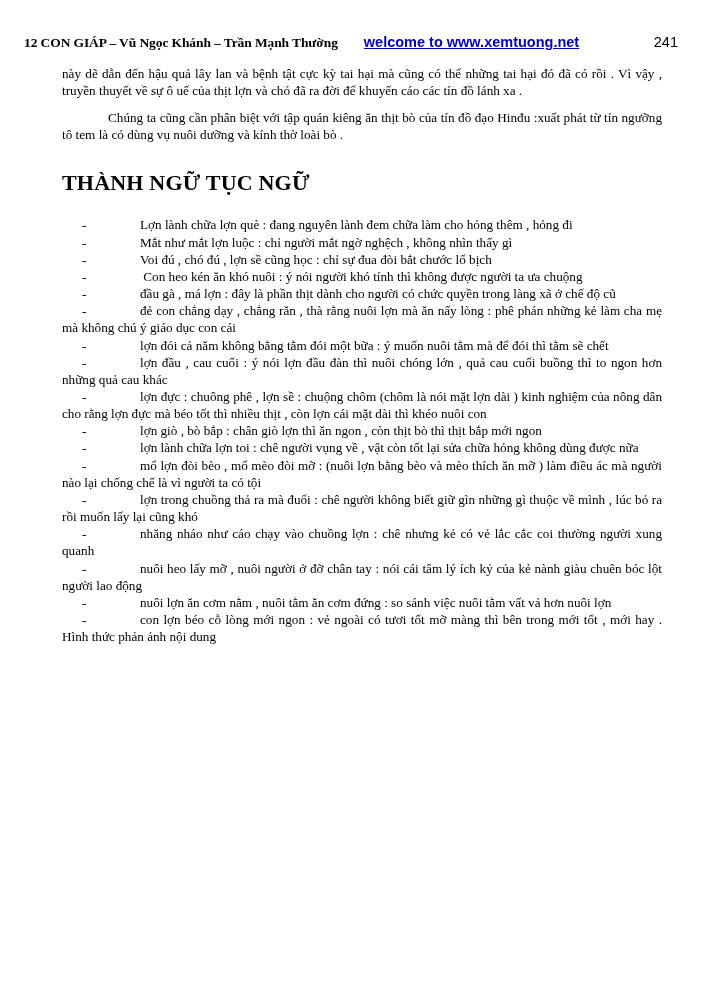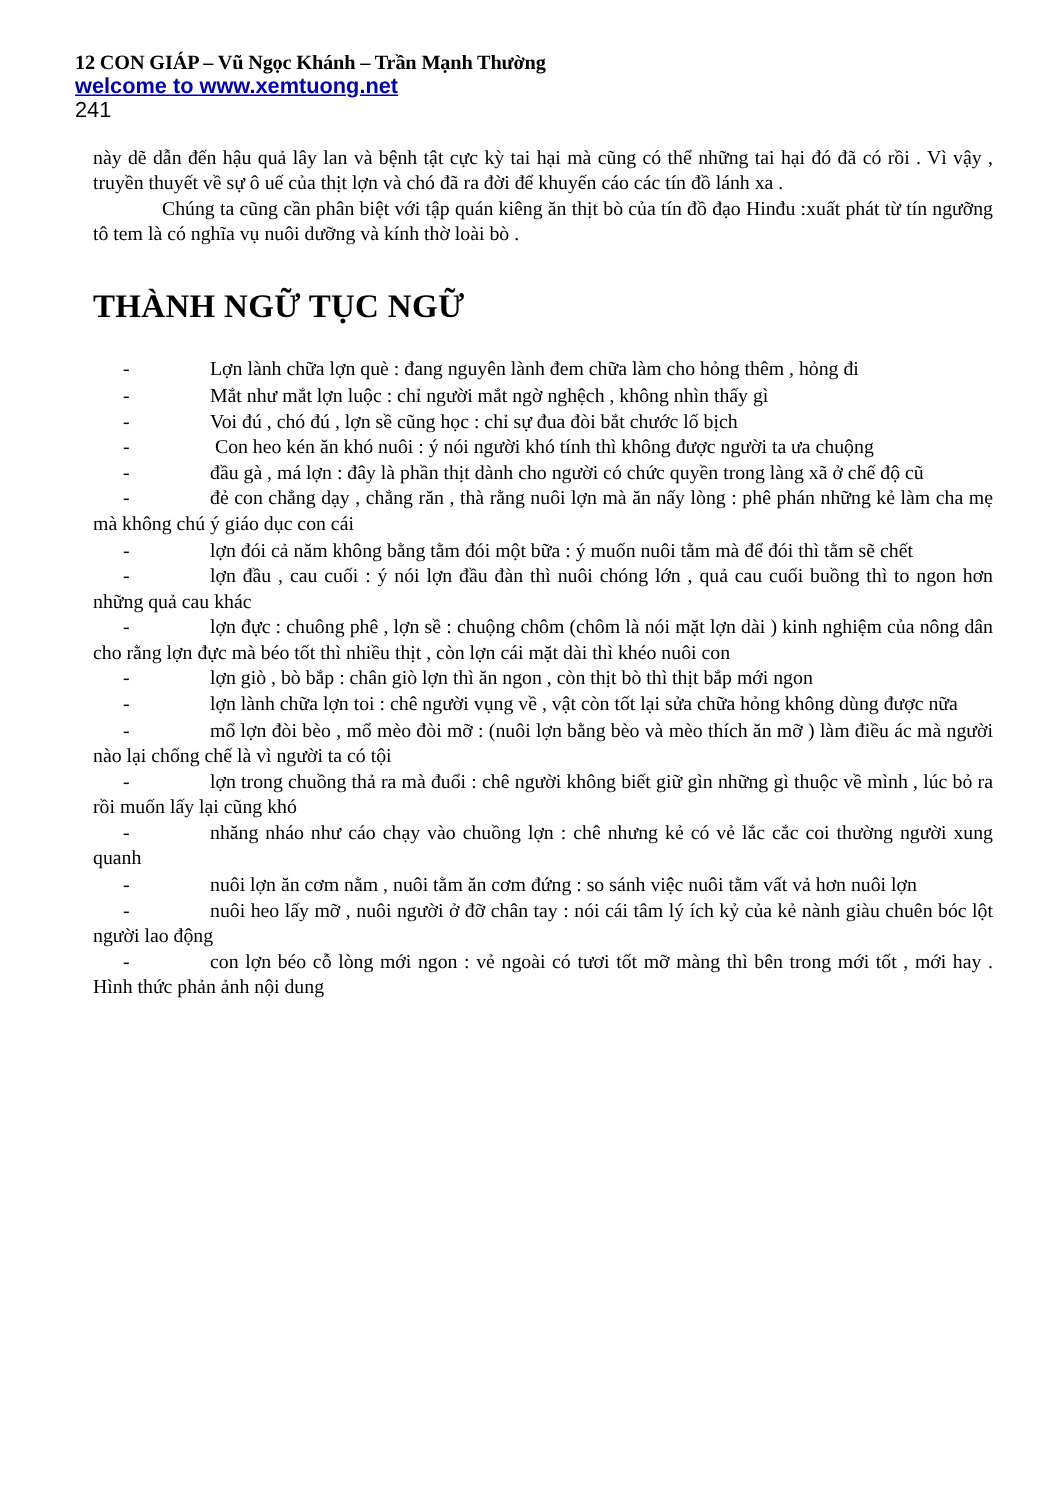--- a/index.html
+++ b/index.html
@@ -21,21 +21,20 @@
     padding: 34px 22px 20px 22px;
   }
   
   .header {
     display: flex;
     align-items: baseline;
     font-weight: bold;
     font-size: 13.5px;
     padding: 0 2px 0 2px;
     white-space: nowrap;
-    flex-direction: column;
   }
   .header .hdr-left {
     font-family: "Liberation Serif", "DejaVu Serif", serif;
     font-weight: bold;
     font-size: 13.5px;
     letter-spacing: -0.1px;
   }
   .header .hdr-mid {
     flex: 0 0 auto;
     margin-left: 26px;
@@ -57,21 +56,21 @@
   
   .content {
     margin-top: 14px;
     padding-left: 40px;
     padding-right: 18px;
     font-size: 13.2px;
     line-height: 1.30;
     text-align: left;
   }
   p.para {
-    margin: 0 0 0 0;
+    margin: 10px 0 0 0;
     text-align: justify;
     font-family: Liberation Serif, serif;
   }
   p.para.indent {
     text-indent: 46px;
   }
   .gap-md { height: 20px; }
   .gap-lg { height: 26px; }
 
   h1.title {
@@ -112,21 +111,21 @@
   <div class="header">
     <span class="hdr-left">12 CON GIÁP – Vũ Ngọc Khánh – Trần Mạnh Thường</span>
     <a class="hdr-mid" href="#">welcome to www.xemtuong.net</a>
     <span class="hdr-spacer"></span>
     <span class="hdr-right">241</span>
   </div>
 
   <div class="content">
 
     <p class="para">này dẽ dẫn đến hậu quả lây lan và bệnh tật cực kỳ tai hại mà cũng có thể những tai hại đó đã có rồi . Vì vậy , truyền thuyết về sự ô uế của thịt lợn và chó đã ra đời để khuyến cáo các tín đồ lánh xa .</p>
-    <p class="para indent">Chúng ta cũng cần phân biệt với tập quán kiêng ăn thịt bò của tín đồ đạo Hinđu :xuất phát từ tín ngưỡng tô tem là có nghĩa vụ nuôi dưỡng và kính thờ loài bò .</p>
+    <p class="para indent">Chúng ta cũng cần phân biệt với tập quán kiêng ăn thịt bò của tín đồ đạo Hinđu :xuất phát từ tín ngưỡng tô tem là có dùng vụ nuôi dưỡng và kính thờ loài bò .</p>
 
     <div class="gap-lg"></div>
 
     <h1 class="title">
       <span class="line2">THÀNH NGỮ TỤC NGỮ</span>
     </h1>
 
     <div class="gap-md"></div>
 
     <ul class="dash-list">
@@ -137,19 +136,19 @@
       <li class="dash-item"><span class="dash">-</span><span class="txt">đầu gà , má lợn : đây là phần thịt dành cho người có chức quyền trong làng xã ở chế độ cũ</span></li>
       <li class="dash-item"><span class="dash">-</span><span class="txt">đẻ con chẳng dạy , chẳng răn , thà rằng nuôi lợn mà ăn nấy lòng : phê phán những kẻ làm cha mẹ mà không  chú ý giáo dục con cái</span></li>
       <li class="dash-item"><span class="dash">-</span><span class="txt">lợn đói cả năm không  bằng tằm đói một bữa : ý muốn nuôi tằm mà để đói thì tằm sẽ chết</span></li>
       <li class="dash-item"><span class="dash">-</span><span class="txt">lợn đầu , cau cuối : ý nói lợn đầu đàn thì nuôi chóng lớn , quả cau cuối buồng thì to ngon hơn những quả cau khác</span></li>
       <li class="dash-item"><span class="dash">-</span><span class="txt">lợn đực : chuông phê , lợn sề : chuộng chôm (chôm là nói mặt lợn dài ) kinh nghiệm của nông dân cho rằng lợn đực mà béo tốt thì nhiều thịt , còn lợn cái mặt dài thì khéo nuôi con</span></li>
       <li class="dash-item"><span class="dash">-</span><span class="txt">lợn giò , bò bắp : chân giò lợn thì ăn ngon , còn thịt bò thì thịt bắp mới ngon</span></li>
       <li class="dash-item"><span class="dash">-</span><span class="txt">lợn lành chữa lợn toi : chê người vụng về , vật còn tốt lại sửa chữa hỏng không dùng được  nữa</span></li>
       <li class="dash-item"><span class="dash">-</span><span class="txt">mổ lợn đòi bèo , mổ mèo đòi mỡ : (nuôi lợn bằng bèo và mèo thích ăn mỡ ) làm điều ác mà người nào lại chống chế là vì người ta có tội</span></li>
       <li class="dash-item"><span class="dash">-</span><span class="txt">lợn trong chuồng thả ra mà đuổi : chê người không  biết giữ gìn những gì thuộc về mình , lúc bỏ ra rồi muốn lấy lại cũng khó</span></li>
       <li class="dash-item"><span class="dash">-</span><span class="txt">nhăng nháo như cáo chạy vào chuồng lợn : chê nhưng kẻ có vẻ lắc cắc coi thường người xung quanh</span></li>
+      <li class="dash-item"><span class="dash">-</span><span class="txt">nuôi heo lấy mỡ , nuôi người ở đỡ chân tay : nói cái tâm lý ích kỷ của kẻ nành giàu chuên bóc lột người lao động</span></li>
       <li class="dash-item"><span class="dash">-</span><span class="txt">nuôi lợn ăn cơm nằm , nuôi tằm ăn cơm đứng : so sánh việc nuôi tằm vất vả hơn nuôi lợn</span></li>
-      <li class="dash-item"><span class="dash">-</span><span class="txt">nuôi heo lấy mỡ , nuôi người ở đỡ chân tay : nói cái tâm lý ích kỷ của kẻ nành giàu chuên bóc lột người lao động</span></li>
       <li class="dash-item"><span class="dash">-</span><span class="txt">con lợn béo cỗ lòng mới ngon  : vẻ ngoài có tươi tốt mỡ  màng thì bên trong mới tốt , mới hay . Hình thức phản ảnh nội dung</span></li>
     </ul>
 
   </div>
 </div>
 
 </body></html>

